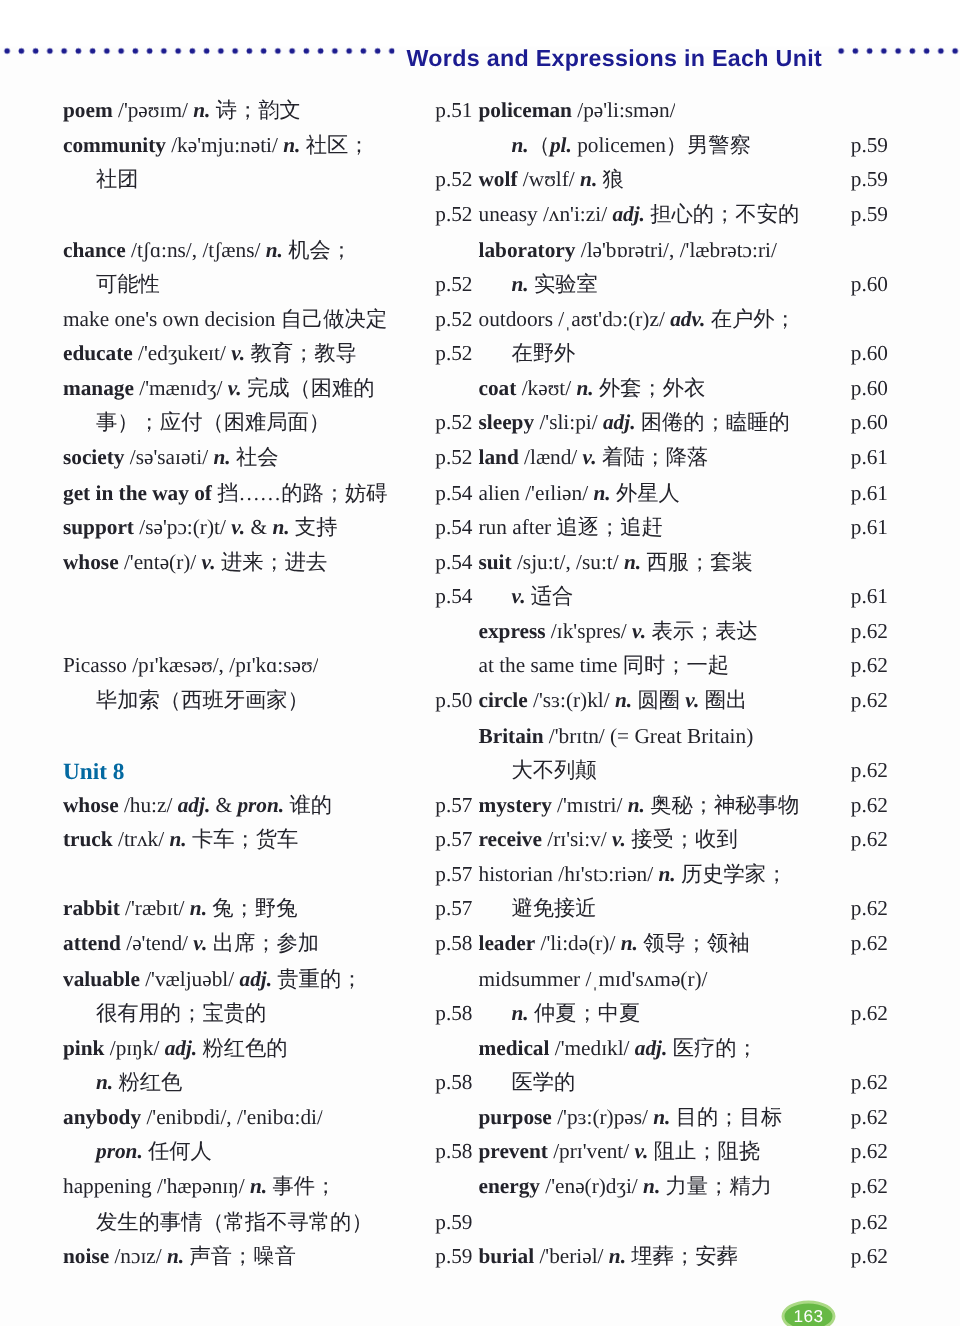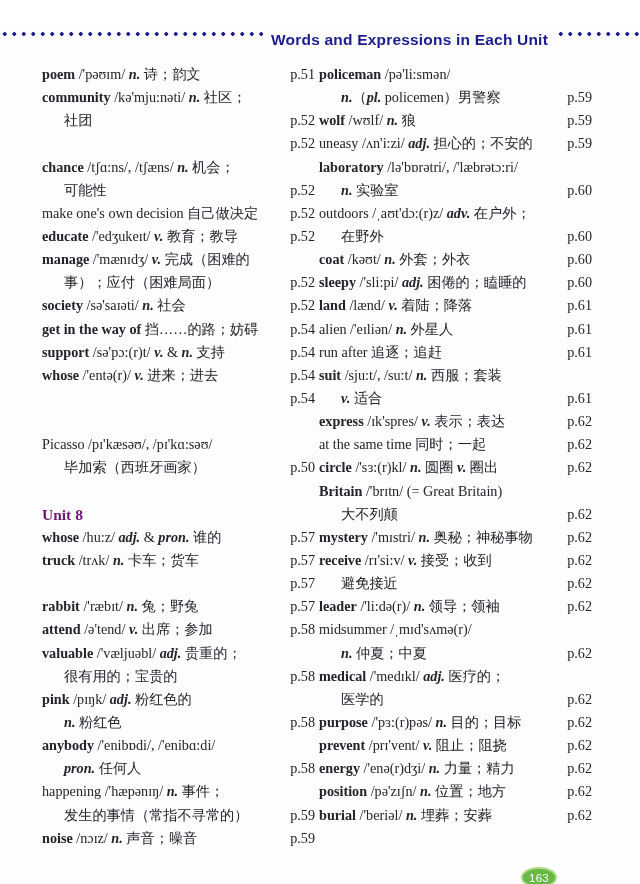--- a/index.html
+++ b/index.html
@@ -17,21 +17,21 @@
   
   .columns { display:flex; margin:14px 32px 0 42px; gap:4px; }
   .col { width:273px; flex:0 0 auto; font-size:14.2px; }
   .line { display:flex; align-items:baseline; height:23.15px; line-height:23.15px; white-space:nowrap; }
   .line .content { overflow:hidden; }
   .line.indent .content { padding-left:22px; }
   .page-ref { margin-left:auto; padding-left:6px; }
   .seg-b { font-weight:bold; }
   .seg-i { font-weight:bold; font-style:italic; }
   .line.heading { font-family:"Liberation Serif", serif; }
-  .line.heading .unit-text { font-weight:bold; font-size:15.5px; color:#701a75; }
+  .line.heading .unit-text { font-weight:bold; font-size:15.5px; color:#0369a1; }
 
   
   .badge { position:absolute; left:521px; top:836px; width:36px; height:21px; background:#67b945; border:2px solid #abd985; border-radius:50%; display:flex; align-items:center; justify-content:center; }
   .badge span { font-family:"Liberation Sans", sans-serif; font-weight:normal; font-size:11.5px; color:#ffffff; letter-spacing:0.3px; }
 </style>
 </head>
 <body>
 
 <div class="page">
   <div class="header-row">
@@ -238,20 +238,23 @@
           <span class="page-ref">p.62</span>
         </div>
         <div class="line">
           <span class="content"><span class="seg-b">mystery</span><span class="seg-r"> /'mɪstri/ </span><span class="seg-i">n.</span><span class="seg-r"> 奥秘；神秘事物</span></span>
           <span class="page-ref">p.62</span>
         </div>
         <div class="line">
           <span class="content"><span class="seg-b">receive</span><span class="seg-r"> /rɪ'si:v/ </span><span class="seg-i">v.</span><span class="seg-r"> 接受；收到</span></span>
           <span class="page-ref">p.62</span>
         </div>
+        <div class="line">
+          <span class="content"><span class="seg-r">historian /hɪ'stɔ:riən/ </span><span class="seg-i">n.</span><span class="seg-r"> 历史学家；</span></span>
+        </div>
         <div class="line indent">
           <span class="content"><span class="seg-r">避免接近</span></span>
           <span class="page-ref">p.62</span>
         </div>
         <div class="line">
           <span class="content"><span class="seg-b">leader</span><span class="seg-r"> /'li:də(r)/ </span><span class="seg-i">n.</span><span class="seg-r"> 领导；领袖</span></span>
           <span class="page-ref">p.62</span>
         </div>
         <div class="line">
           <span class="content"><span class="seg-r">midsummer /ˌmɪd'sʌmə(r)/</span></span>
@@ -273,21 +276,20 @@
         </div>
         <div class="line">
           <span class="content"><span class="seg-b">prevent</span><span class="seg-r"> /prɪ'vent/ </span><span class="seg-i">v.</span><span class="seg-r"> 阻止；阻挠</span></span>
           <span class="page-ref">p.62</span>
         </div>
         <div class="line">
           <span class="content"><span class="seg-b">energy</span><span class="seg-r"> /'enə(r)dʒi/ </span><span class="seg-i">n.</span><span class="seg-r"> 力量；精力</span></span>
           <span class="page-ref">p.62</span>
         </div>
         <div class="line">
-          <span class="content"><span class="seg-b">position</span><span class="seg-r"> /pə'zɪʃn/ </span><span class="seg-i">n.</span><span class="seg-r"> 位置；地方</span></span>
           <span class="page-ref">p.62</span>
         </div>
         <div class="line">
           <span class="content"><span class="seg-b">burial</span><span class="seg-r"> /'beriəl/ </span><span class="seg-i">n.</span><span class="seg-r"> 埋葬；安葬</span></span>
           <span class="page-ref">p.62</span>
         </div>
       </div>
   </div>
 
   <div class="badge">

